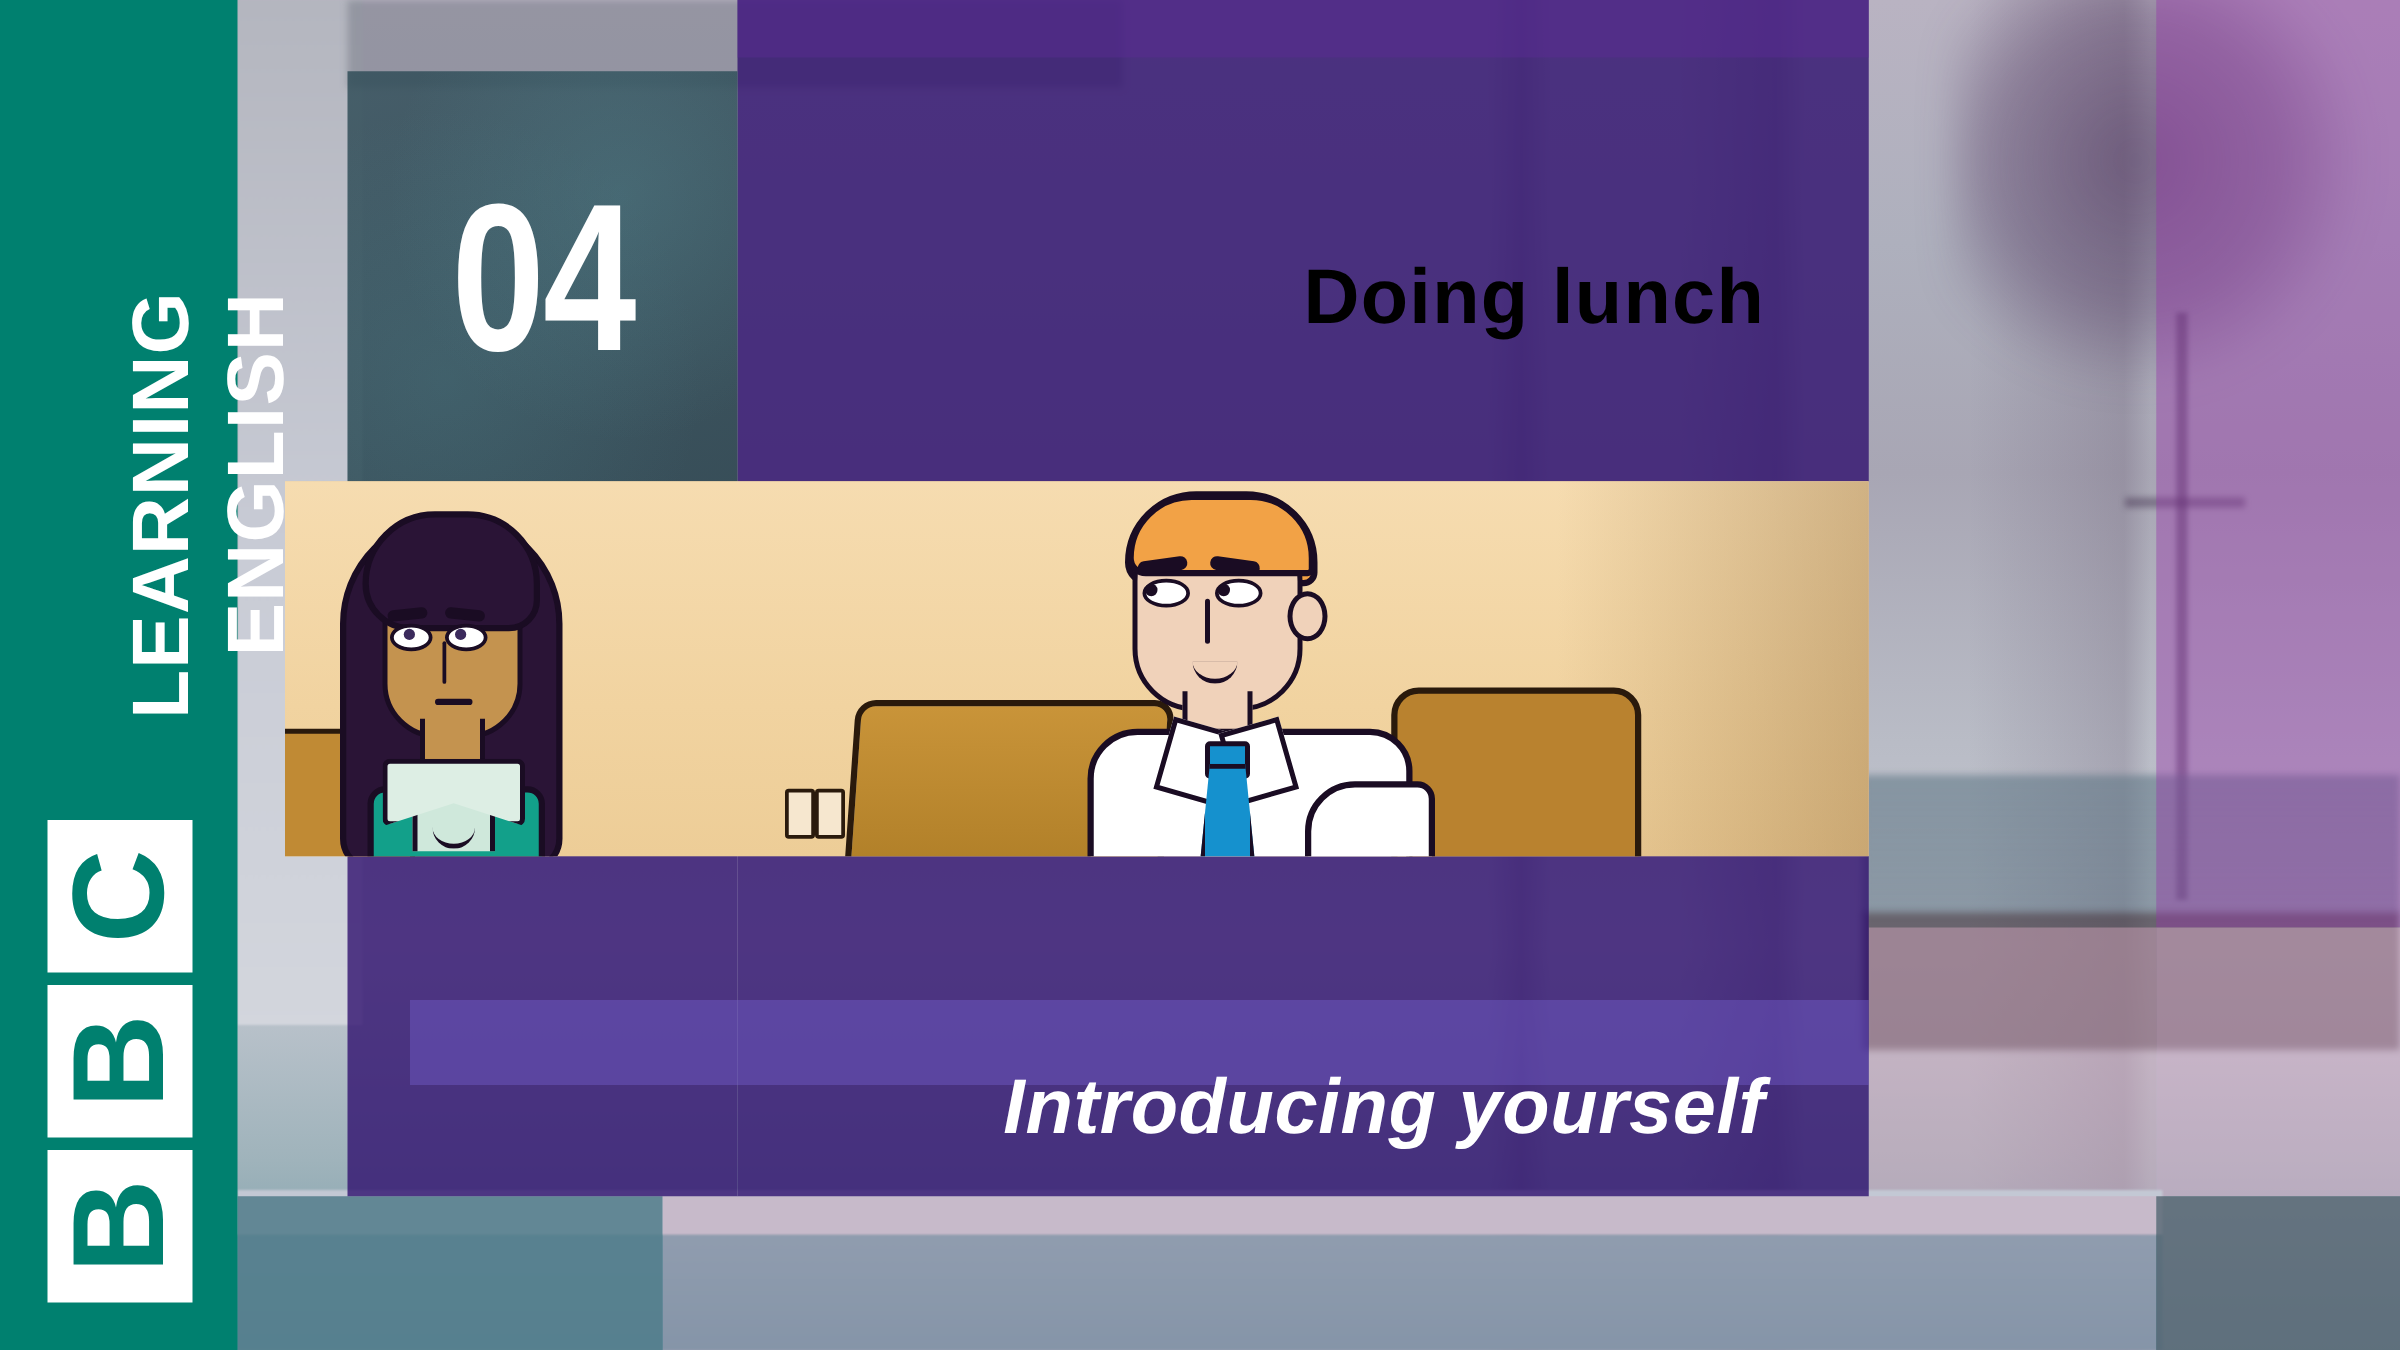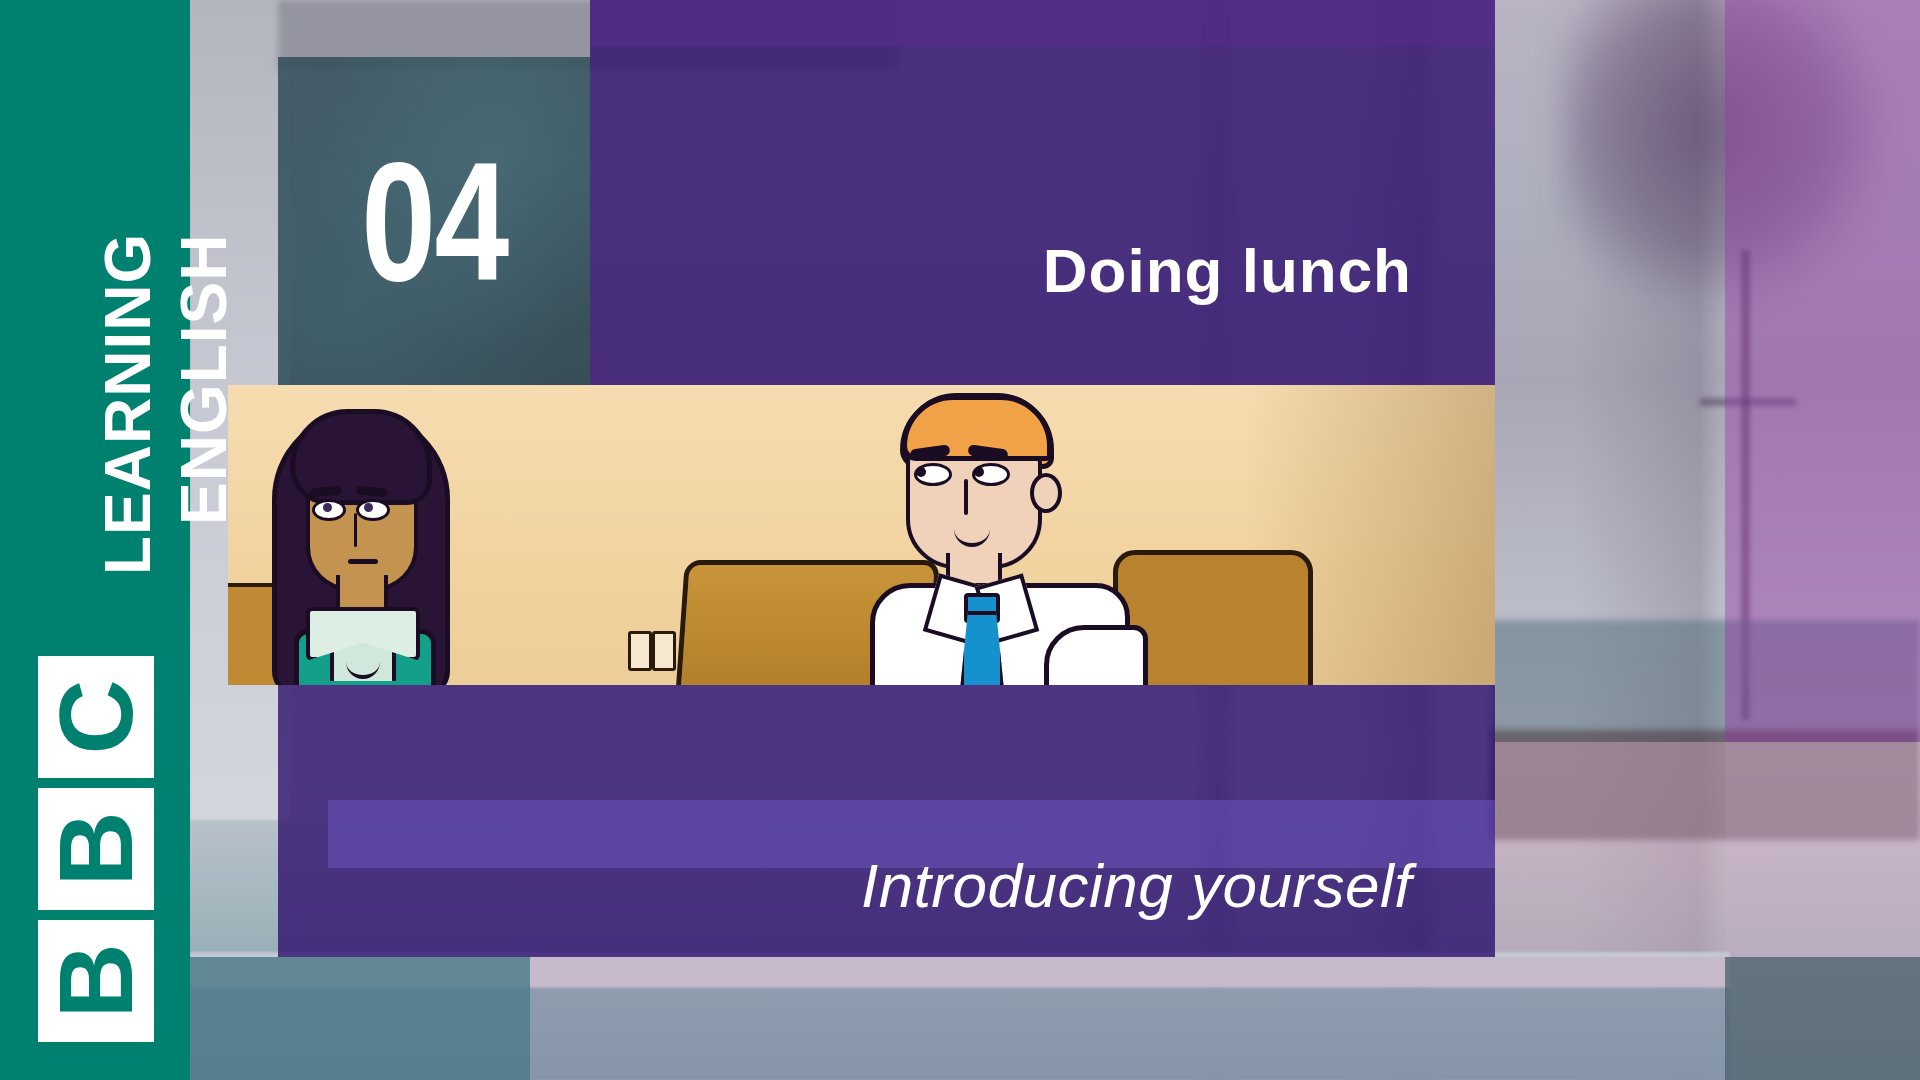--- a/index.html
+++ b/index.html
@@ -174,24 +174,23 @@
     color:#ffffff;font-weight:700;font-size:88px;line-height:1;
     letter-spacing:0px;white-space:nowrap;
     transform:scaleX(.92);transform-origin:0 0;
     font-family:"Liberation Sans",sans-serif;
   }
   .headline-rule{
     margin-top:14px;width:812px;height:7px;background:#ffffff;
   }
   .subhead{
     position:absolute;right:0;top:0;
-    color:#ffffff;font-weight:700;font-size:62px;line-height:1;
+    color:#000000;font-weight:700;font-size:62px;line-height:1;
     letter-spacing:1px;white-space:nowrap;
     font-family:"Liberation Sans",sans-serif;
-    margin-top:33px;
   }
   .subhead-wrap{
     position:absolute;left:600px;top:207px;width:812px;height:70px;
   }
 
   
   .still{
     position:absolute;left:228px;top:385px;width:1267px;height:300px;
     overflow:hidden;background:#f2d4a2;
   }
@@ -255,21 +254,21 @@
   .m-tie-knot{position:absolute;left:116px;top:200px;width:28px;height:22px;background:#1591ce;border:4px solid #1a0c23;border-radius:4px;}
   .m-tie{position:absolute;left:112px;top:218px;width:36px;height:82px;background:#1591ce;border:4px solid #1a0c23;clip-path:polygon(18% 0,82% 0,100% 88%,50% 100%,0 88%);}
   .m-arm{position:absolute;left:196px;top:232px;width:94px;height:68px;background:#fff;border:5px solid #1a0c23;border-radius:40px 14px 0 0;}
 
   
   .tagline-wrap{
     position:absolute;left:328px;top:855px;width:1084px;height:96px;
   }
   .tagline{
     position:absolute;right:0;top:0;
-    color:#ffffff;font-weight:400;font-style:italic;font-size:62px;line-height:1;
+    color:#ffffff;font-weight:700;font-style:italic;font-size:62px;line-height:1;
     white-space:nowrap;letter-spacing:.5px;
     font-family:"Liberation Sans",sans-serif;
   }
 </style>
 </head>
 <body>
 
 <div id="stage">
 
   <div class="bg-layer bg-base"></div>

